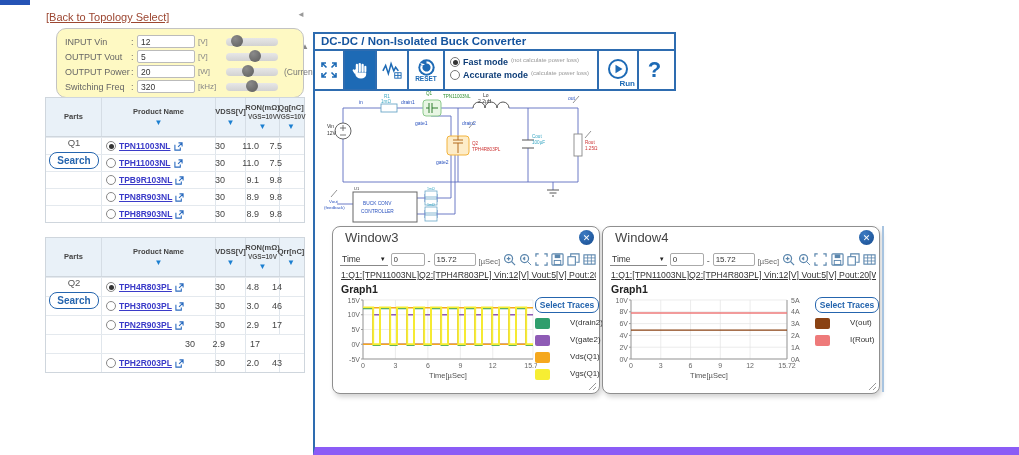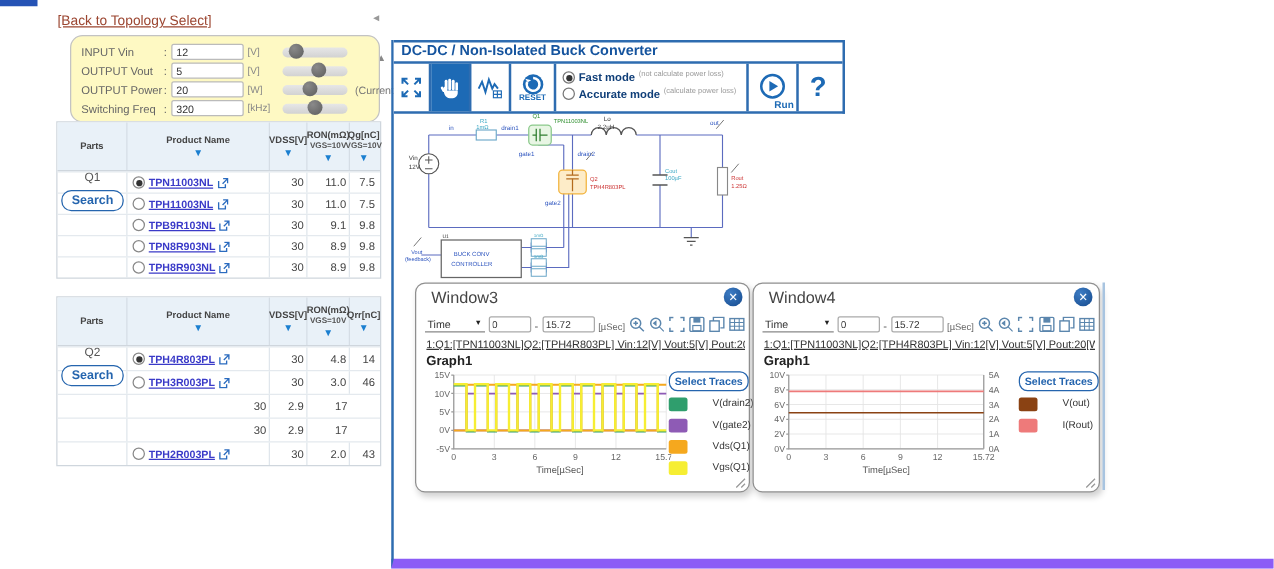--- a/index.html
+++ b/index.html
@@ -31,21 +31,21 @@
   .thead{display:grid;grid-template-columns:56px 114px 30px 34px 22px;background:#e9f1f8;border-bottom:1px solid #cfd6dd;height:38px;}
   .hcell{border-right:1px solid #d5dde5;display:flex;flex-direction:column;align-items:center;justify-content:center;font-size:7.5px;font-weight:bold;color:#444;text-align:center;line-height:1.25;}
   .hcell:last-child{border-right:none;}
   .hsub{font-weight:bold;font-size:6.5px;color:#555;}
   .ftri{color:#1b7fd0;font-size:8px;line-height:1;margin-top:2px;cursor:pointer;}
   .tbody{position:relative;}
   .trow{display:grid;grid-template-columns:56px 114px 30px 34px 22px;border-top:1px solid #e4e9ee;}
   .trow:first-child{border-top:none;}
   .cell{border-right:1px solid #e0e6ec;display:flex;align-items:center;font-size:9px;color:#444;}
   .cell:last-child{border-right:none;}
-  .cell.num{justify-content:flex-end;padding-right:2px;}
+  .cell.num{justify-content:flex-end;padding-right:20px;}
   .cell.prod{padding-left:4px;gap:3px;}
   .radio{width:8px;height:8px;border:1px solid #888;border-radius:50%;display:inline-block;position:relative;flex:none;cursor:pointer;}
   .radio.on::after{content:"";position:absolute;left:1.5px;top:1.5px;width:5px;height:5px;border-radius:50%;background:#333;}
   .plink{font-size:8.5px;font-weight:bold;color:#3a3ac8;text-decoration:underline;cursor:pointer;white-space:nowrap;}
   .parts-overlay{position:absolute;left:0;top:0;width:56px;display:flex;flex-direction:column;align-items:center;justify-content:center;gap:4px;}
   .partlab{font-size:9.5px;color:#555;}
   .searchbtn{width:48px;height:15px;border:1.5px solid #2565ae;border-radius:8px;background:#fff;color:#2565ae;font-weight:bold;font-size:10px;display:flex;align-items:center;justify-content:center;cursor:pointer;}
 
   
   .main-panel{left:313px;top:18px;right:0;bottom:0;border-left:2px solid #2e6cb0;border-bottom:8px solid #8b5cf6;margin-top:14px;}
@@ -297,20 +297,28 @@
             <path d="M1 3v6h6V6" fill="none" stroke="#2a6bbf" stroke-width="1.2"></path>
             <path d="M5 1h4v4M9 1L4.5 5.5" fill="none" stroke="#2a6bbf" stroke-width="1.2"></path>
           </svg>
         </div>
         <div class="cell num">30</div>
         <div class="cell num">3.0</div>
         <div class="cell num">46</div>
       </div>
       <div class="trow" style="height: 18px;">
         <div class="cell"></div>
+        <div class="cell prod">
+          <span class="radio"></span>
+          <a class="plink">TPN2R903PL</a>
+          <svg width="9" height="9" viewBox="0 0 10 10">
+            <path d="M1 3v6h6V6" fill="none" stroke="#2a6bbf" stroke-width="1.2"></path>
+            <path d="M5 1h4v4M9 1L4.5 5.5" fill="none" stroke="#2a6bbf" stroke-width="1.2"></path>
+          </svg>
+        </div>
         <div class="cell num">30</div>
         <div class="cell num">2.9</div>
         <div class="cell num">17</div>
       </div>
       <div class="trow" style="height: 18px;">
         <div class="cell"></div>
         <div class="cell num">30</div>
         <div class="cell num">2.9</div>
         <div class="cell num">17</div>
       </div>

